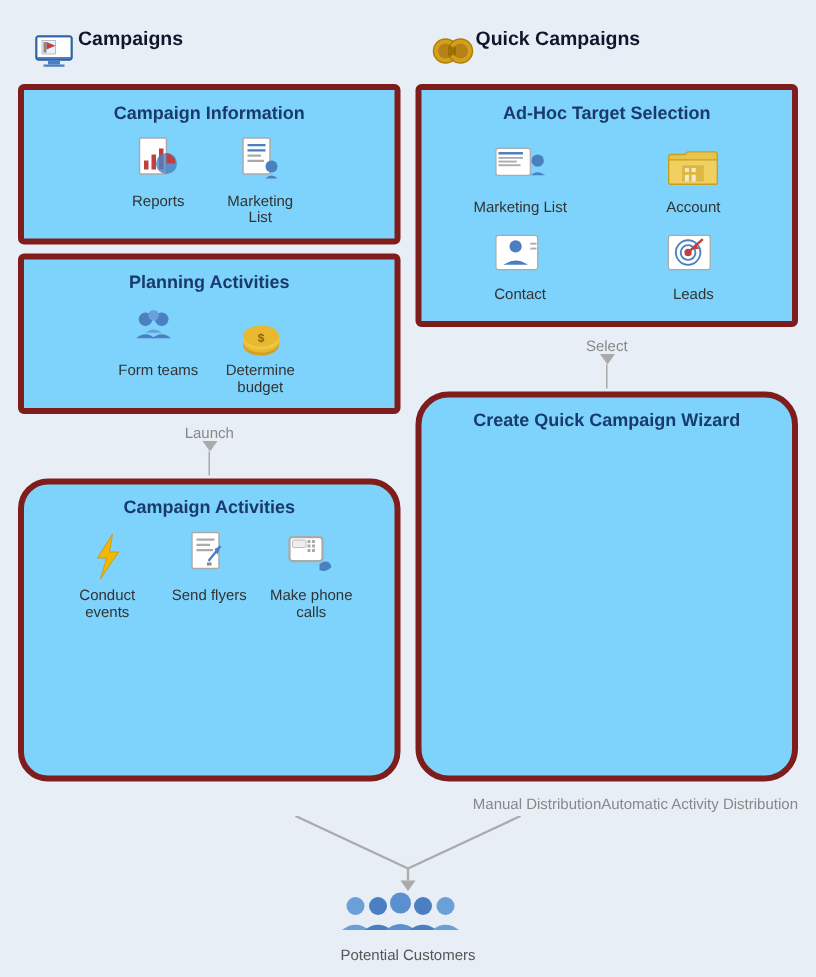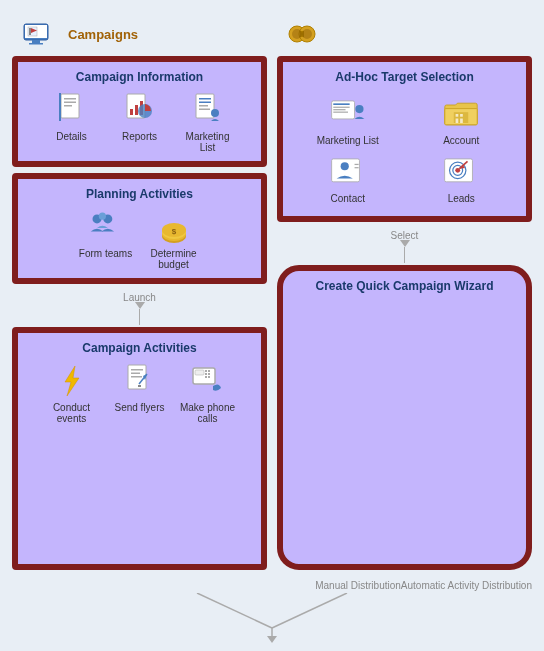--- a/index.html
+++ b/index.html
@@ -31,40 +31,39 @@
     
     .left-col {
       flex: 1;
       display: flex;
       flex-direction: column;
       gap: 0;
     }
 
     .col-header {
       display: flex;
-      align-items: center;
-      gap: 16px;
+      gap: 0;
       padding: 6px 8px;
       font-size: 13px;
       font-weight: 600;
-      color: #a16207;
+      color: #0f172a;
     }
 
     .col-header-icon {
       width: 32px;
       height: 32px;
       display: flex;
       align-items: center;
       justify-content: center;
     }
 
     .panel {
-      border: 6px solid #7f1d1d;
+      border: 4px solid #7f1d1d;
       border-radius: 4px;
-      background: #c4b5fd;
+      background: #7dd3fc;
       margin-bottom: 6px;
       padding: 8px;
     }
 
     .panel-title {
       font-size: 12px;
       font-weight: 600;
       color: #1a3a6b;
       text-align: center;
       margin-bottom: 8px;
@@ -223,32 +222,20 @@
             <polygon points="11,10 17,12.5 11,15" fill="#c04040"></polygon>
           </svg>
         </div>
         <span>Campaigns</span>
       </div>
 
       <div class="panel">
         <div class="panel-title">Campaign Information</div>
         <div class="icon-grid">
 
-          <div class="icon-item">
-            <div class="icon-box">
-              <svg width="30" height="34" viewBox="0 0 30 34">
-                <rect x="4" y="1" width="18" height="24" rx="1" fill="white" stroke="#aaa" stroke-width="1"></rect>
-                <rect x="7" y="5" width="12" height="1.5" fill="#aaa"></rect>
-                <rect x="7" y="8.5" width="12" height="1.5" fill="#aaa"></rect>
-                <rect x="7" y="12" width="8" height="1.5" fill="#aaa"></rect>
-                <line x1="3" y1="0" x2="3" y2="28" stroke="#4a7fc1" stroke-width="2"></line>
-              </svg>
-            </div>
-            <span class="icon-label">Details</span>
-          </div>
 
           <div class="icon-item">
             <div class="icon-box">
               <svg width="30" height="34" viewBox="0 0 30 34">
                 <rect x="2" y="1" width="18" height="24" rx="1" fill="white" stroke="#aaa" stroke-width="1"></rect>
 
                 <rect x="5" y="16" width="3" height="6" fill="#c04040"></rect>
                 <rect x="10" y="12" width="3" height="10" fill="#c04040"></rect>
                 <rect x="15" y="8" width="3" height="14" fill="#c04040"></rect>
 
@@ -310,21 +297,21 @@
             <span class="icon-label">Determine budget</span>
           </div>
         </div>
       </div>
 
       <div class="arrow-label">
         <span>Launch</span>
         <div class="arrow-down"></div>
       </div>
 
-      <div class="panel" style="flex:1;">
+      <div class="panel" style="flex:1;border-radius:20px;">
         <div class="panel-title">Campaign Activities</div>
         <div class="icon-grid">
 
           <div class="icon-item">
             <div class="icon-box">
               <svg width="30" height="34" viewBox="0 0 30 34">
 
                 <polygon points="18,2 8,18 14,18 10,32 22,14 16,14" fill="#f0b800" stroke="#d09000" stroke-width="0.5"></polygon>
               </svg>
             </div>
@@ -375,20 +362,21 @@
         <div class="col-header-icon">
           <svg width="32" height="32" viewBox="0 0 32 32">
 
             <circle cx="12" cy="16" r="8" fill="#d4a020" stroke="#b08000" stroke-width="1"></circle>
             <circle cx="22" cy="16" r="8" fill="#d4a020" stroke="#b08000" stroke-width="1"></circle>
             <rect x="15" y="13" width="4" height="6" fill="#b08000"></rect>
             <circle cx="12" cy="16" r="5" fill="#6a4000" opacity="0.3"></circle>
             <circle cx="22" cy="16" r="5" fill="#6a4000" opacity="0.3"></circle>
           </svg>
         </div>
+        <span>Quick Campaigns</span>
       </div>
 
       <div class="panel">
         <div class="panel-title">Ad-Hoc Target Selection</div>
         <div class="icon-grid" style="display:grid; grid-template-columns:1fr 1fr; gap:8px; padding:4px;">
 
           <div class="icon-item" style="width:auto;">
             <div class="icon-box">
               <svg width="44" height="36" viewBox="0 0 44 36">
                 <rect x="2" y="2" width="28" height="22" rx="2" fill="white" stroke="#aaa" stroke-width="1"></rect>
@@ -474,14 +462,30 @@
     <svg class="connector-svg" viewBox="0 0 300 50" width="300" height="50">
 
       <line x1="75" y1="0" x2="150" y2="35" stroke="#aaa" stroke-width="1.5"></line>
 
       <line x1="225" y1="0" x2="150" y2="35" stroke="#aaa" stroke-width="1.5"></line>
 
       <line x1="150" y1="35" x2="150" y2="43" stroke="#aaa" stroke-width="1.5"></line>
       <polygon points="150,50 145,43 155,43" fill="#aaa"></polygon>
     </svg>
 
+    <div class="customers-icon">
+      <svg width="100" height="36" viewBox="0 0 100 36">
+
+        <circle cx="15" cy="10" r="6" fill="#6a9fd8"></circle>
+        <path d="M6,26 Q15,19 24,26" fill="#6a9fd8"></path>
+        <circle cx="30" cy="10" r="6" fill="#4a7fc1"></circle>
+        <path d="M21,26 Q30,19 39,26" fill="#4a7fc1"></path>
+        <circle cx="45" cy="8" r="7" fill="#5a8fd0"></circle>
+        <path d="M35,26 Q45,18 55,26" fill="#5a8fd0"></path>
+        <circle cx="60" cy="10" r="6" fill="#4a7fc1"></circle>
+        <path d="M51,26 Q60,19 69,26" fill="#4a7fc1"></path>
+        <circle cx="75" cy="10" r="6" fill="#6a9fd8"></circle>
+        <path d="M66,26 Q75,19 84,26" fill="#6a9fd8"></path>
+      </svg>
+      <span class="customers-label">Potential Customers</span>
+    </div>
   </div>
 </div>
 
 </body></html>

